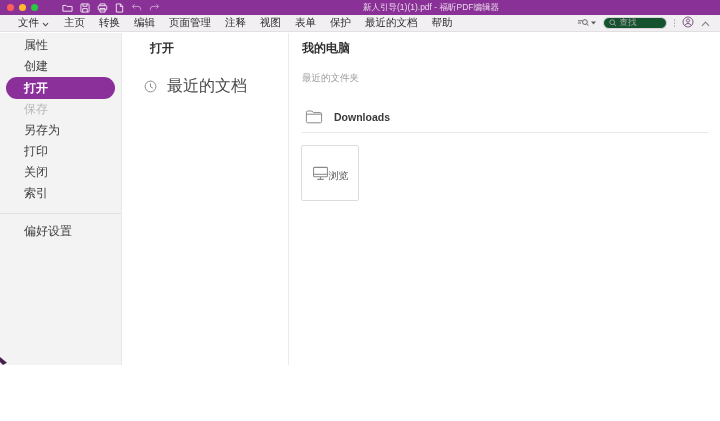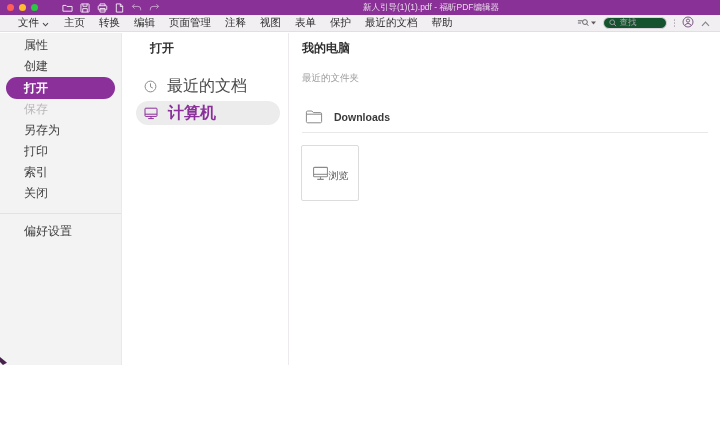--- a/index.html
+++ b/index.html
@@ -167,44 +167,36 @@
 
   <div class="content">
 
     <div class="sidebar">
       <div class="side-item">属性</div>
       <div class="side-item">创建</div>
       <div class="side-item selected">打开</div>
       <div class="side-item disabled">保存</div>
       <div class="side-item">另存为</div>
       <div class="side-item">打印</div>
+      <div class="side-item">关闭</div>
       <div class="side-item">索引</div>
-      <div class="side-item">关闭</div>
       <div class="side-divider"></div>
       <div class="side-item">偏好设置</div>
     </div>
 
     <div class="mid-panel">
       <div class="panel-title">打开</div>
       <div class="mid-list">
         <div class="mid-row">
           <svg class="icon-gray" width="13" height="13" viewBox="0 0 13 13" fill="none" stroke="currentColor" stroke-width="1">
               <circle cx="6.5" cy="6.5" r="5.4"></circle>
               <path d="M6.5 3.4 V6.8 L8.8 8"></path>
             </svg>
           <span class="lbl">最近的文档</span>
         </div>
-        <div class="mid-row selected">
-          <svg class="icon-purple" width="14" height="13" viewBox="0 0 14 13" fill="none" stroke="currentColor" stroke-width="1">
-              <rect x="1" y="1.2" width="12" height="8.2" rx="0.8"></rect>
-              <path d="M1 7.2 h12"></path>
-              <path d="M7 9.4 v1.8 M4.2 11.6 h5.6"></path>
-            </svg>
-          <span class="lbl">计算机</span>
-        </div>
       </div>
     </div>
 
     <div class="right-panel">
       <div class="panel-title">我的电脑</div>
       <div class="section-label">最近的文件夹</div>
 
       <div class="folder-row">
         <svg class="icon-gray" width="18" height="15" viewBox="0 0 18 15" fill="none" stroke="currentColor" stroke-width="1">
             <path d="M1.4 3.2 c0-.7.5-1.2 1.2-1.2 h4.3 l1.5 1.6 h7 c.7 0 1.2.5 1.2 1.2 v7.8 c0 .7-.5 1.2-1.2 1.2 H2.6 c-.7 0-1.2-.5-1.2-1.2 z"></path>

